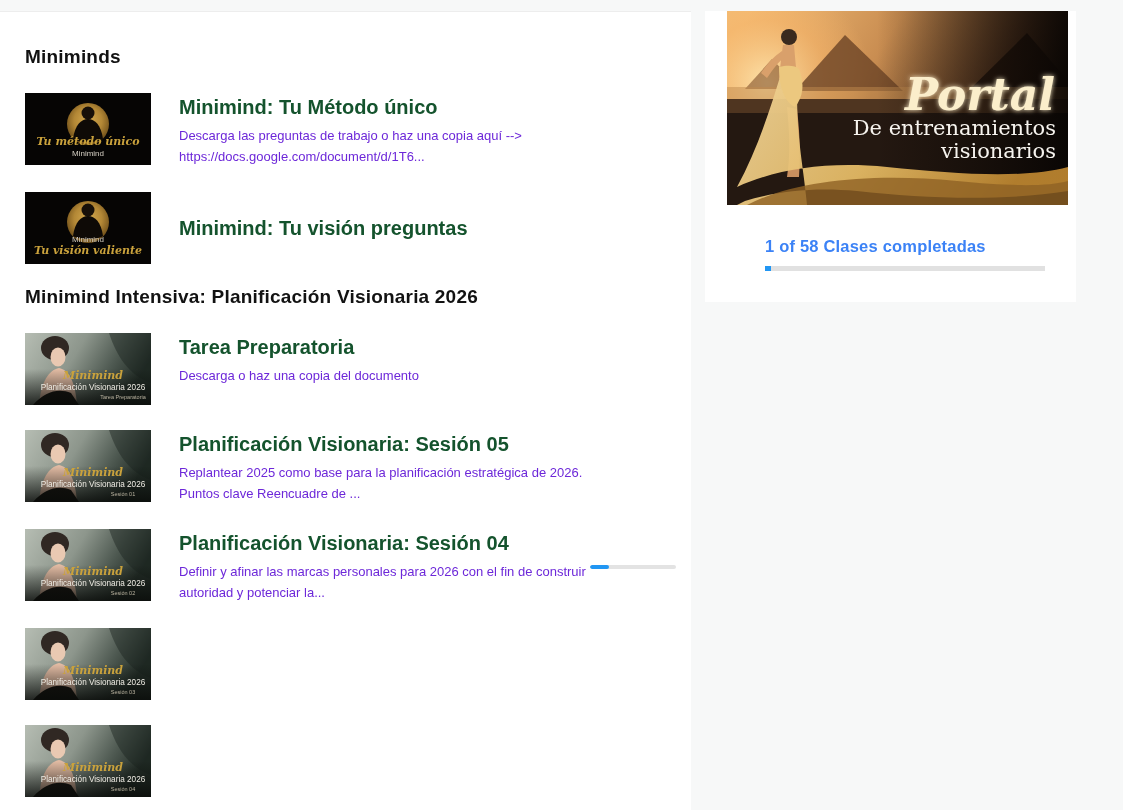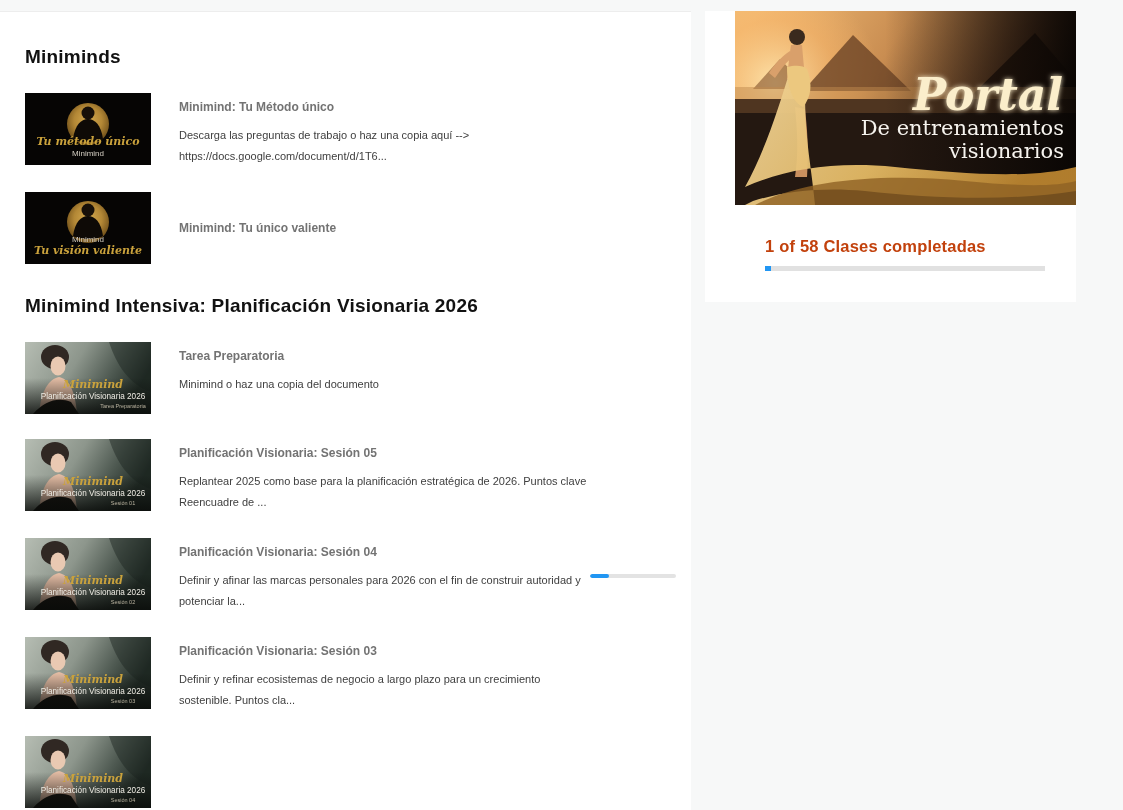--- a/index.html
+++ b/index.html
@@ -23,41 +23,41 @@
     display:flex;align-items:flex-start;margin-top:25px;position:relative;
     cursor:pointer;
   }
   .thumb{
     flex:none;width:126px;height:72px;overflow:hidden;background:#000;
   }
   .thumb svg{display:block;}
   .row-body{margin-left:28px;padding-top:3px;width:412px;}
   .row-body.center-title{display:flex;align-items:center;height:72px;padding-top:0;}
   .lesson-title{
-    font-size:12px;font-weight:700;color:#737373;line-height:22px;
+    font-size:20px;font-weight:700;color:#14532d;line-height:22px;
   }
   .lesson-desc{
-    margin-top:7px;font-size:11px;line-height:21px;color:#404040;
+    margin-top:7px;font-size:13px;line-height:21px;color:#6d28d9;
   }
   .row-progress{
     position:absolute;left:565px;top:36px;width:86px;height:4px;
     border-radius:2px;background:#e3e3e3;overflow:hidden;
   }
   .row-progress .fill{height:100%;border-radius:2px;background:#2196f3;}
   
   .side-card{
     position:absolute;left:705px;top:11px;width:371px;height:291px;
     background:#ffffff;
   }
   .hero{
-    position:absolute;left:30px;top:0;width:341px;height:194px;overflow:hidden;
+    position:absolute;left:22px;top:0;width:341px;height:194px;overflow:hidden;
   }
   .side-progress-label{
     position:absolute;left:60px;top:226px;
-    font-size:16.5px;font-weight:800;color:#c2410c;letter-spacing:.2px;
+    font-size:16.5px;font-weight:800;color:#3b82f6;letter-spacing:.2px;
   }
   .side-progress-track{
     position:absolute;left:60px;top:255px;width:280px;height:5px;
     background:#e1e1e1;overflow:hidden;
   }
   .side-progress-track .fill{height:100%;background:#2196f3;}
   
   .t-script{font-family:"DejaVu Serif","Liberation Serif",serif;font-style:italic;font-weight:700;}
   .t-plain{font-family:"Liberation Sans",sans-serif;}
   .hero-serif{font-family:"DejaVu Serif","Liberation Serif",serif;}
@@ -138,44 +138,44 @@
       <svg width="126" height="72" viewBox="0 0 126 72">
         <rect width="126" height="72" fill="#060504"></rect>
         <circle cx="63" cy="30" r="21" fill="url(#goldCircle)" opacity="0.92"></circle>
         <circle cx="63" cy="18" r="6.5" fill="#171009"></circle>
         <path d="M48,44 C50,30 56,24 63,24 C70,24 76,30 78,44 C73,48 53,48 48,44 Z" fill="#0e0a06"></path>
         <text x="63" y="50" text-anchor="middle" class="t-plain" font-size="8" fill="#d4cec2">Minimind</text>
         <text x="63" y="62" text-anchor="middle" class="t-script" font-size="11" fill="#caa23c">Tu visión valiente</text>
       </svg>
     </div>
     <div class="row-body center-title">
-      <div class="lesson-title">Minimind: Tu único valiente</div>
-    </div>
-  </div>
-
-  <h2 class="section-title" style="margin-top:31px">Minimind Intensiva: Planificación Visionaria 2026</h2>
+      <div class="lesson-title">Minimind: Tu visión preguntas</div>
+    </div>
+  </div>
+
+  <h2 class="section-title" style="margin-top:22px">Minimind Intensiva: Planificación Visionaria 2026</h2>
 
   <div class="lesson-row">
     <div class="thumb">
       <svg width="126" height="72" viewBox="0 0 126 72">
         <rect width="126" height="72" fill="url(#photoBg)"></rect>
         <path d="M78,0 L126,0 L126,50 C104,42 92,24 84,0 Z" fill="#1b241f" opacity="0.45"></path>
         <ellipse cx="30" cy="15" rx="14" ry="12" fill="#302823"></ellipse>
         <ellipse cx="33" cy="24" rx="7.5" ry="9.5" fill="#e9c9b2"></ellipse>
         <path d="M14,72 C16,48 24,37 34,35 C44,37 50,48 52,72 Z" fill="#e3bca4"></path>
         <path d="M8,72 C20,58 34,55 46,60 L54,72 Z" fill="#16130f"></path>
         <rect y="36" width="126" height="36" fill="url(#fadeDown)"></rect>
         <text x="68" y="46" text-anchor="middle" class="t-script" font-size="11" fill="#caa23c">Minimind</text>
         <text x="68" y="57" text-anchor="middle" class="t-plain" font-size="8.2" fill="#efece4">Planificación Visionaria 2026</text>
         <text x="98" y="66" text-anchor="middle" class="t-plain" font-size="5.5" fill="#b9b29f">Tarea Preparatoria</text>
       </svg>
     </div>
     <div class="row-body">
       <div class="lesson-title">Tarea Preparatoria</div>
-      <div class="lesson-desc">Minimind o haz una copia del documento</div>
+      <div class="lesson-desc">Descarga o haz una copia del documento</div>
     </div>
   </div>
 
   <div class="lesson-row">
     <div class="thumb">
       <svg width="126" height="72" viewBox="0 0 126 72">
         <rect width="126" height="72" fill="url(#photoBg)"></rect>
         <path d="M78,0 L126,0 L126,50 C104,42 92,24 84,0 Z" fill="#1b241f" opacity="0.45"></path>
         <ellipse cx="30" cy="15" rx="14" ry="12" fill="#302823"></ellipse>
         <ellipse cx="33" cy="24" rx="7.5" ry="9.5" fill="#e9c9b2"></ellipse>
@@ -224,24 +224,20 @@
         <path d="M78,0 L126,0 L126,50 C104,42 92,24 84,0 Z" fill="#1b241f" opacity="0.45"></path>
         <ellipse cx="30" cy="15" rx="14" ry="12" fill="#302823"></ellipse>
         <ellipse cx="33" cy="24" rx="7.5" ry="9.5" fill="#e9c9b2"></ellipse>
         <path d="M14,72 C16,48 24,37 34,35 C44,37 50,48 52,72 Z" fill="#e3bca4"></path>
         <path d="M8,72 C20,58 34,55 46,60 L54,72 Z" fill="#16130f"></path>
         <rect y="36" width="126" height="36" fill="url(#fadeDown)"></rect>
         <text x="68" y="46" text-anchor="middle" class="t-script" font-size="11" fill="#caa23c">Minimind</text>
         <text x="68" y="57" text-anchor="middle" class="t-plain" font-size="8.2" fill="#efece4">Planificación Visionaria 2026</text>
         <text x="98" y="66" text-anchor="middle" class="t-plain" font-size="5.5" fill="#b9b29f">Sesión 03</text>
       </svg>
-    </div>
-    <div class="row-body">
-      <div class="lesson-title">Planificación Visionaria: Sesión 03</div>
-      <div class="lesson-desc">Definir y refinar ecosistemas de negocio a largo plazo para un crecimiento sostenible. Puntos cla...</div>
     </div>
   </div>
 
   <div class="lesson-row">
     <div class="thumb">
       <svg width="126" height="72" viewBox="0 0 126 72">
         <rect width="126" height="72" fill="url(#photoBg)"></rect>
         <path d="M78,0 L126,0 L126,50 C104,42 92,24 84,0 Z" fill="#1b241f" opacity="0.45"></path>
         <ellipse cx="30" cy="15" rx="14" ry="12" fill="#302823"></ellipse>
         <ellipse cx="33" cy="24" rx="7.5" ry="9.5" fill="#e9c9b2"></ellipse>

